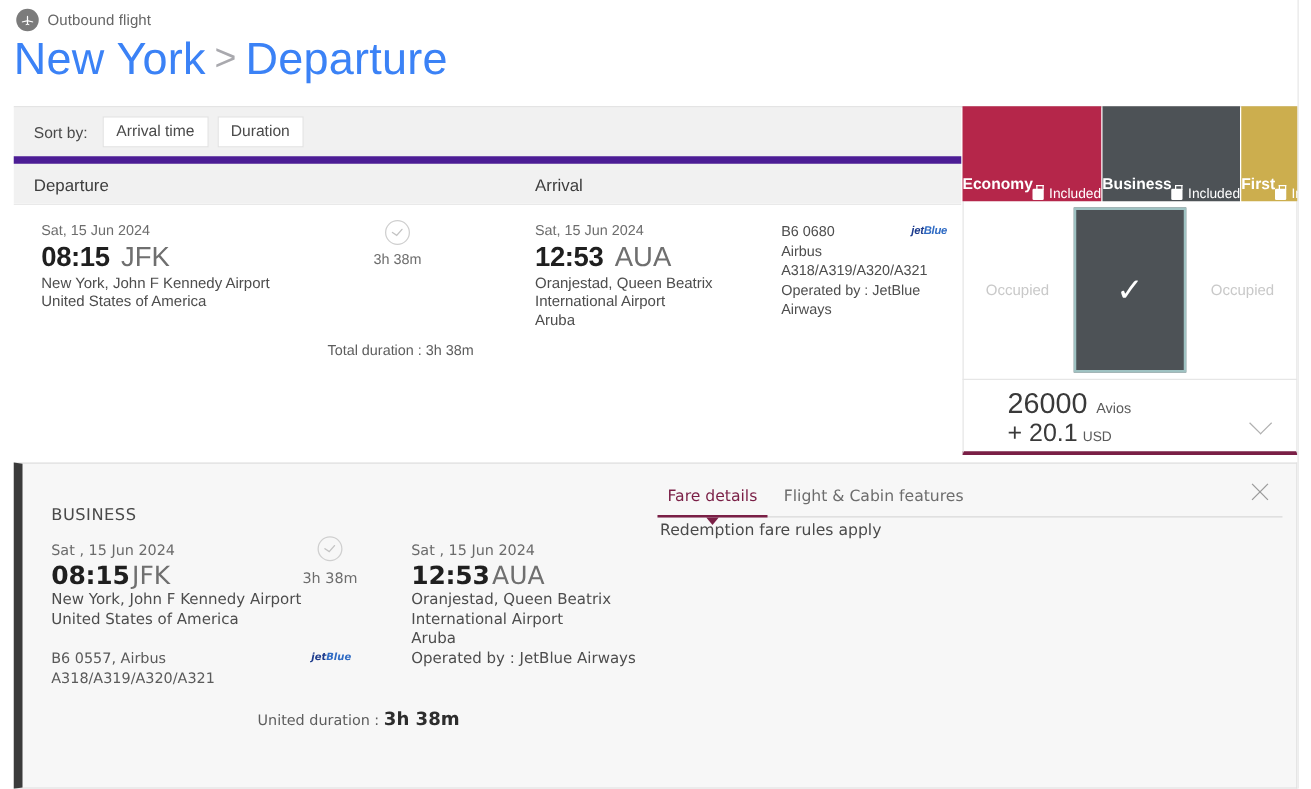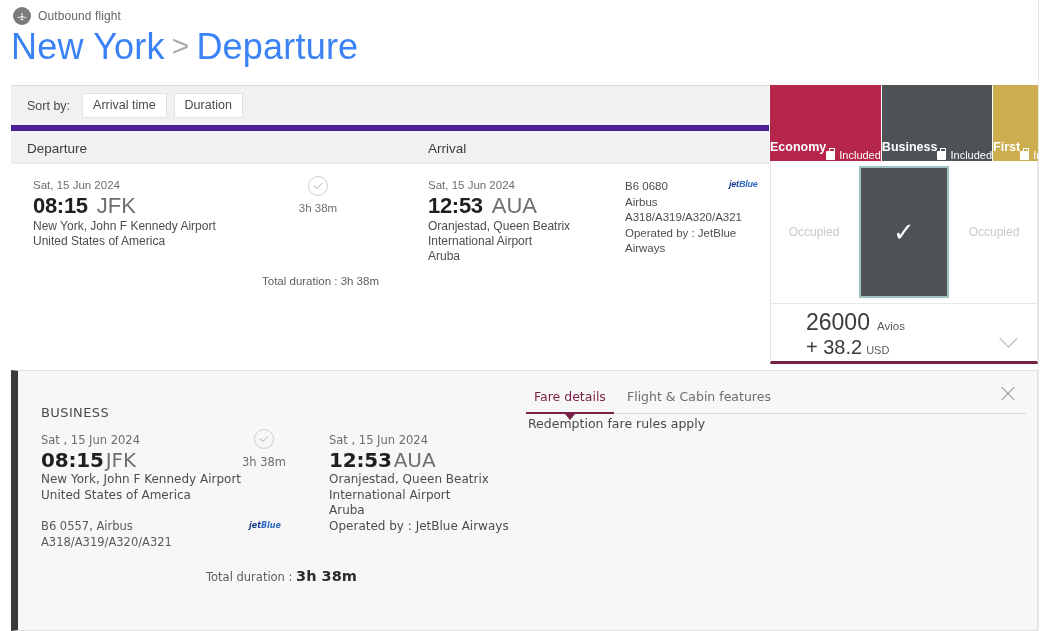--- a/index.html
+++ b/index.html
@@ -558,21 +558,21 @@
         <span>Occupied</span>
       </div>
     </div>
 
     <div class="price-box">
       <div class="price-main">
         <span class="price-num">26000</span>
         <span class="price-unit">Avios</span>
       </div>
       <div class="price-sub">
-        <span class="num">+ 38.2</span>
+        <span class="num">+ 20.1</span>
         <span class="cur">USD</span>
       </div>
       <span class="chev"></span>
     </div>
   </div>
 
   <div class="detail">
     <div class="detail-inner">
 
       <div class="cabin-name">BUSINESS</div>
@@ -607,21 +607,21 @@
       </div>
 
       <div class="d-meta">
         <div>B6 0557, Airbus</div>
         <div>A318/A319/A320/A321</div>
       </div>
 
       <div class="d-logo"><span>jet</span><span style="color:#2f6bc4;">Blue</span></div>
 
       <div class="d-total">
-        <span>Total duration :</span>
+        <span>United duration :</span>
         <b>3h 38m</b>
       </div>
 
       <div class="tabs">
         <span class="tab active">Fare details</span>
         <span class="tab">Flight &amp; Cabin features</span>
       </div>
       <div class="tab-body">Redemption fare rules apply</div>
 
       <span class="close-x"></span>

